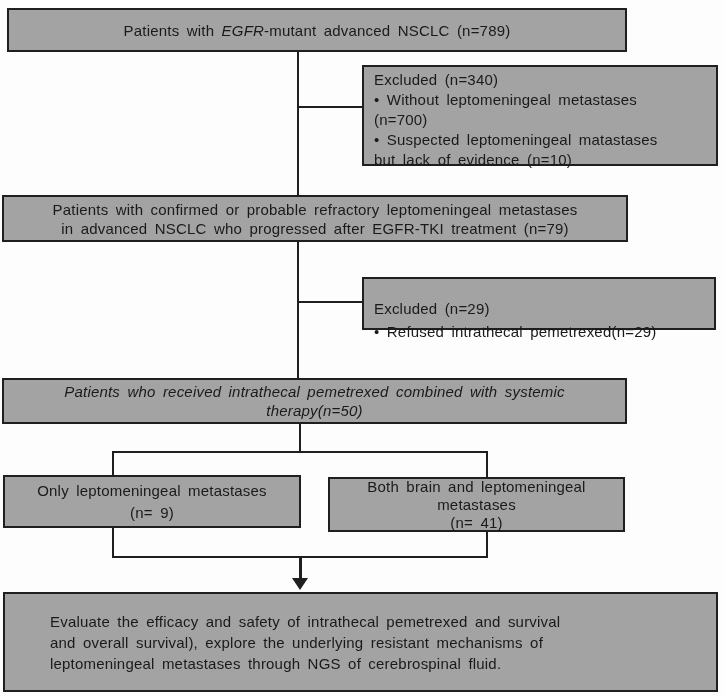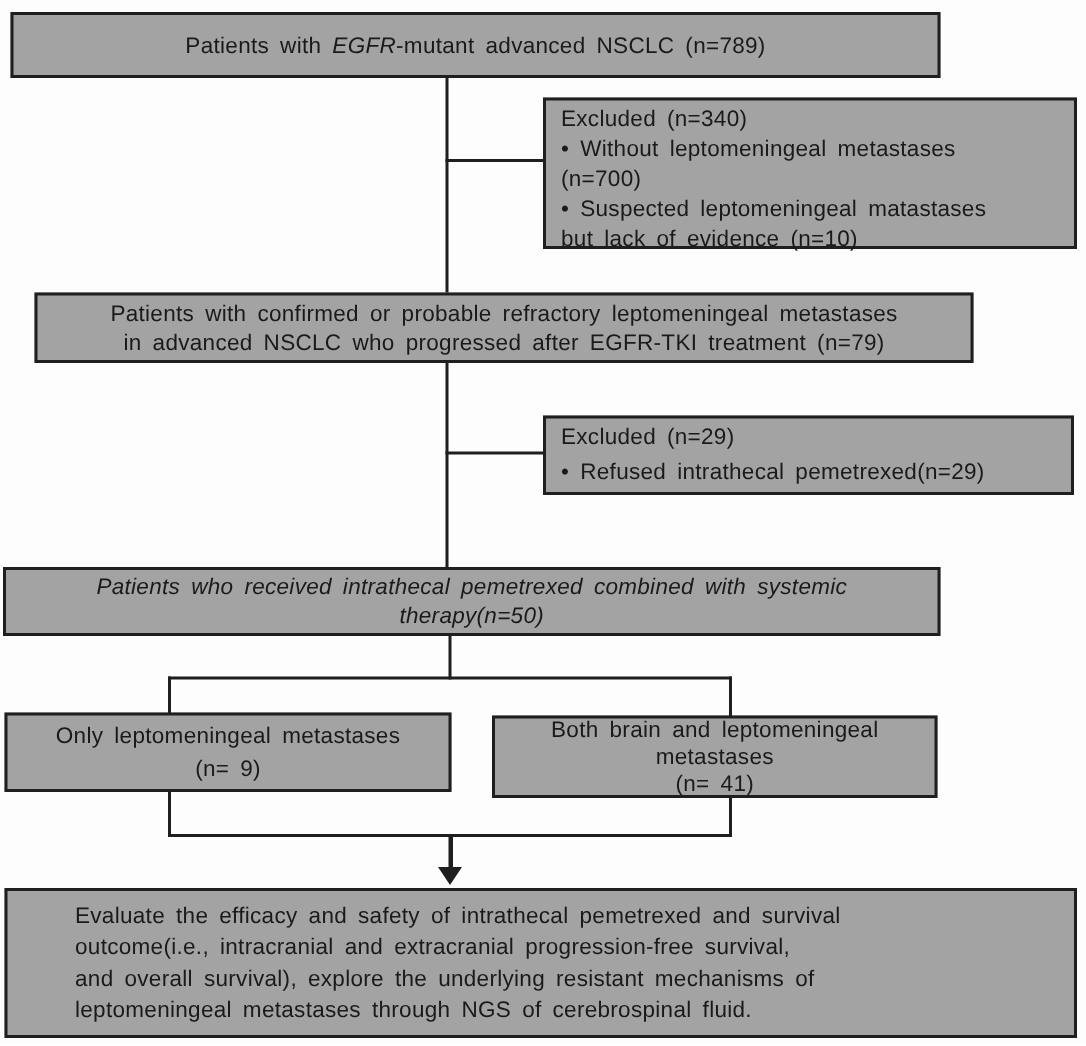--- a/index.html
+++ b/index.html
@@ -46,23 +46,23 @@
     width: 0;
     height: 0;
     border-left: 8px solid transparent;
     border-right: 8px solid transparent;
     border-top: 12px solid #1f1f1f;
   }
   
   #box-enrolled   { left: 7px;   top: 8px;   width: 620px; height: 44px; }
   #box-excluded1  { left: 362px; top: 65px;  width: 356px; height: 101px;
                     padding: 3px 8px 0 10px; line-height: 20px; }
-  #box-confirmed  { left: 2px;   top: 195px; width: 626px; height: 47px; margin-left: 21px; }
+  #box-confirmed  { left: 2px;   top: 195px; width: 626px; height: 47px; }
   #box-excluded2  { left: 362px; top: 277px; width: 354px; height: 53px;
-                    padding: 1px 8px 0 10px; line-height: 23px; }
+                    padding: 18px 8px 0 10px; line-height: 23px; }
   #box-treated    { left: 2px;   top: 378px; width: 625px; height: 46px; font-style: italic; }
   #box-only-lm    { left: 3px;   top: 475px; width: 298px; height: 53px; line-height: 22px; }
   #box-both       { left: 328px; top: 477px; width: 297px; height: 55px; line-height: 18px; }
   #box-outcome    { left: 3px;   top: 592px; width: 715px; height: 100px;
                     padding: 0 33px 0 45px; line-height: 21px; }
   
   #v-enrolled-confirmed { left: 297px; top: 52px;  height: 143px; }
   #h-branch-excluded1   { left: 297px; top: 106px; width: 66px; }
   #v-confirmed-treated  { left: 297px; top: 242px; height: 136px; }
   #h-branch-excluded2   { left: 297px; top: 301px; width: 66px; }
@@ -115,21 +115,20 @@
   </div>
 
   <div class="box centered" id="box-both">
     <div>Both brain and leptomeningeal</div>
     <div>metastases</div>
     <div>(n= 41)</div>
   </div>
 
   <div class="box lefted" id="box-outcome" style="justify-content:center;">
     <div>Evaluate the efficacy and safety of intrathecal pemetrexed and survival</div>
-    <div>outcome(i.e., intracranial and extracranial progression-free survival,</div>
     <div>and overall survival), explore the underlying resistant mechanisms of</div>
     <div>leptomeningeal metastases through NGS of cerebrospinal fluid.</div>
   </div>
 
   <div class="vline" id="v-enrolled-confirmed"></div>
   <div class="hline" id="h-branch-excluded1"></div>
   <div class="vline" id="v-confirmed-treated"></div>
   <div class="hline" id="h-branch-excluded2"></div>
   <div class="vline" id="v-treated-split"></div>
   <div class="hline" id="h-split"></div>

